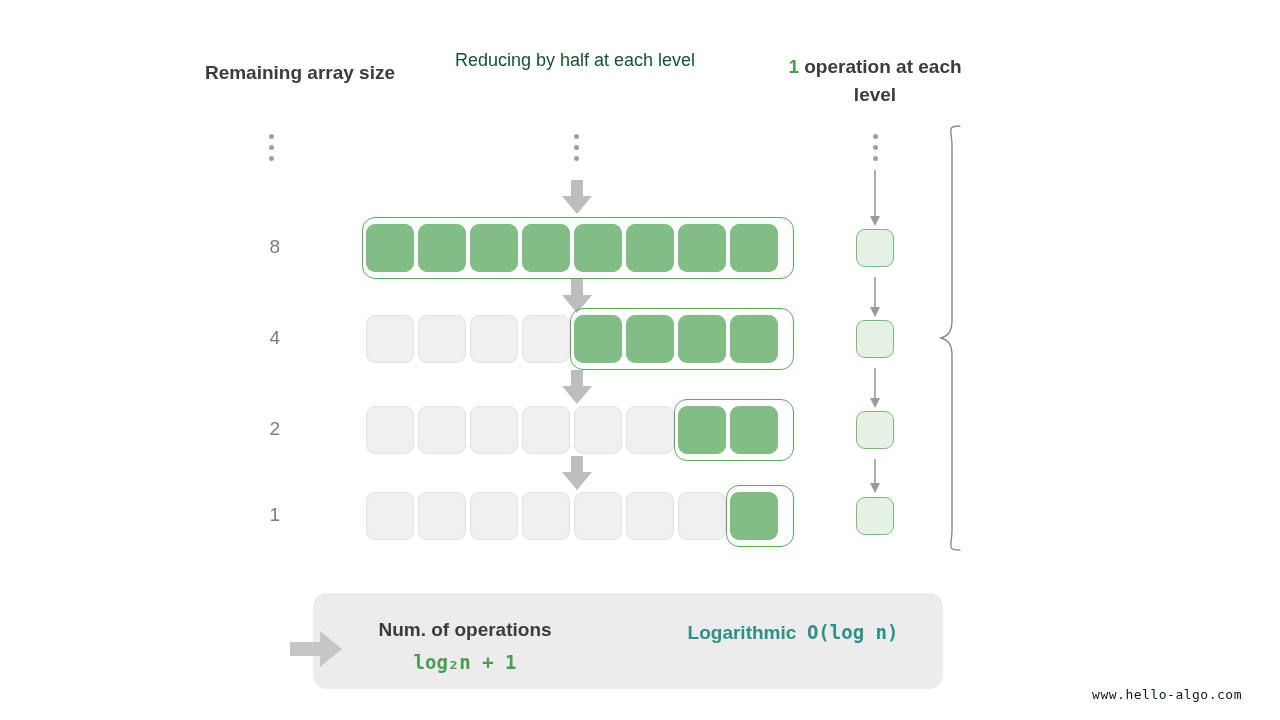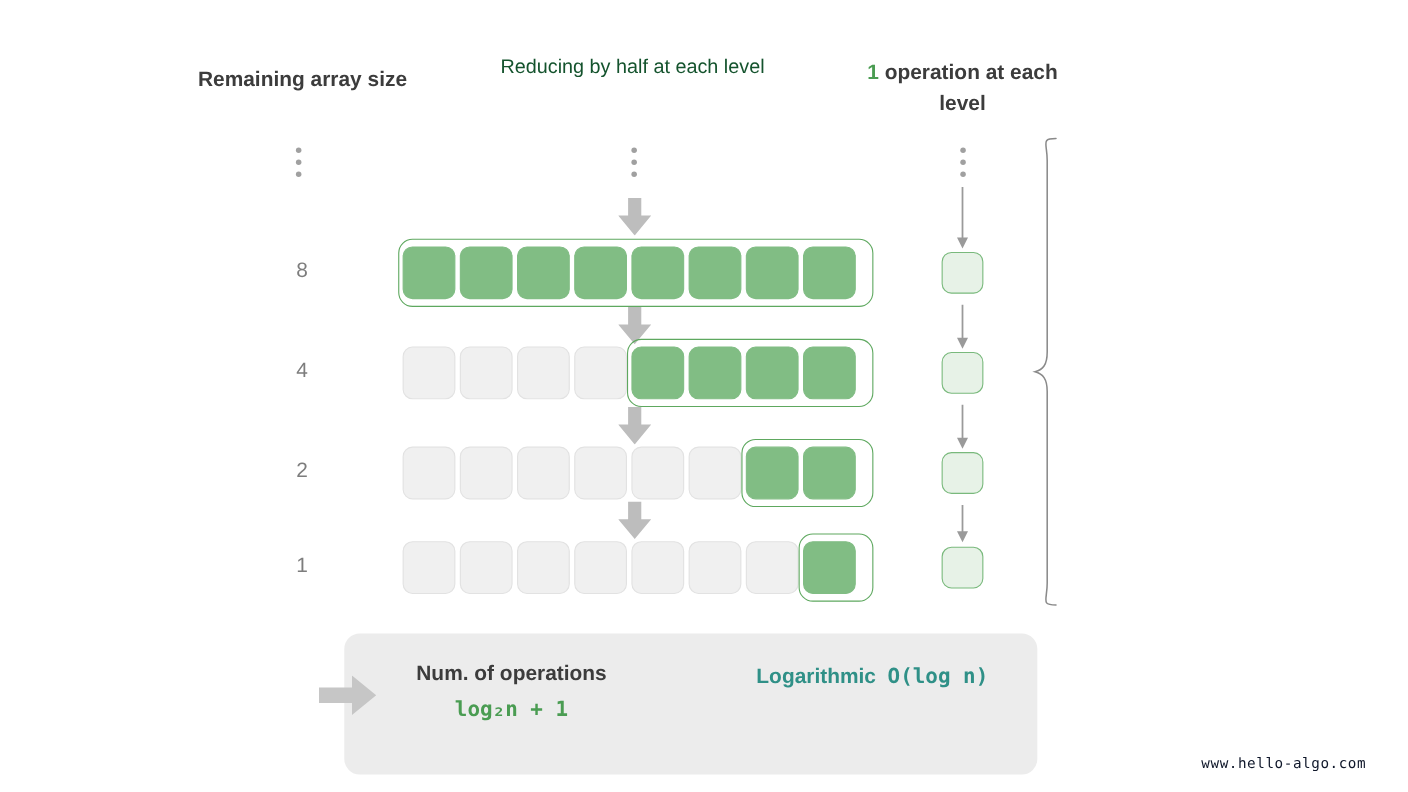--- a/index.html
+++ b/index.html
@@ -18,21 +18,21 @@
 
   .abs { position: absolute; }
 
   
   .hdr-left {
     left: 155px; top: 62px;
     width: 240px;
     font-size: 19px;
     font-weight: bold;
     color: #3c3c3c;
-    text-align: center;
+    text-align: right;
     white-space: nowrap;
   }
   .hdr-mid {
     left: 395px; top: 46px;
     width: 360px;
     text-align: center;
   }
   .hdr-mid .line1 {
     font-size: 19px;
     font-weight: bold;
@@ -131,22 +131,22 @@
   }
   .brace-cap .mono-green {
     font-family: "DejaVu Sans Mono", "Liberation Mono", monospace;
     color: #4a9c52;
     font-weight: bold;
     font-size: 19px;
   }
 
   
   .panel {
-    left: 313px; top: 576px;
-    width: 630px; height: 128px;
+    left: 313px; top: 593px;
+    width: 630px; height: 96px;
     background: #ececec;
     border-radius: 14px;
   }
   .panel-col {
     position: absolute;
     text-align: center;
     width: 250px;
   }
   .panel-title {
     font-size: 19px;

